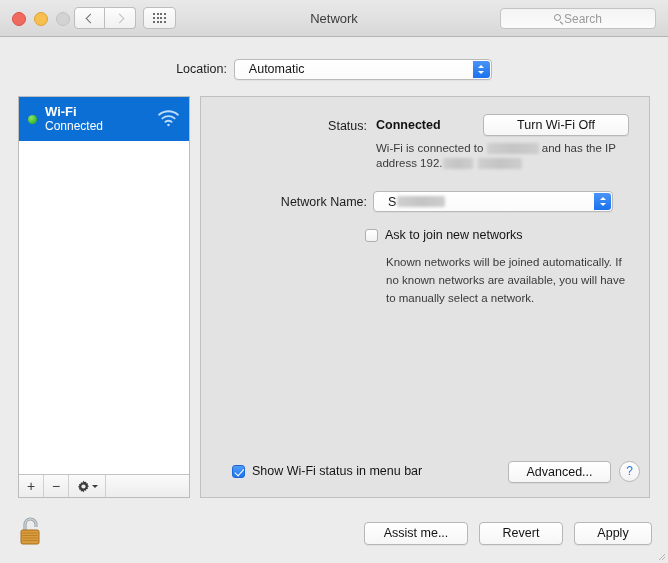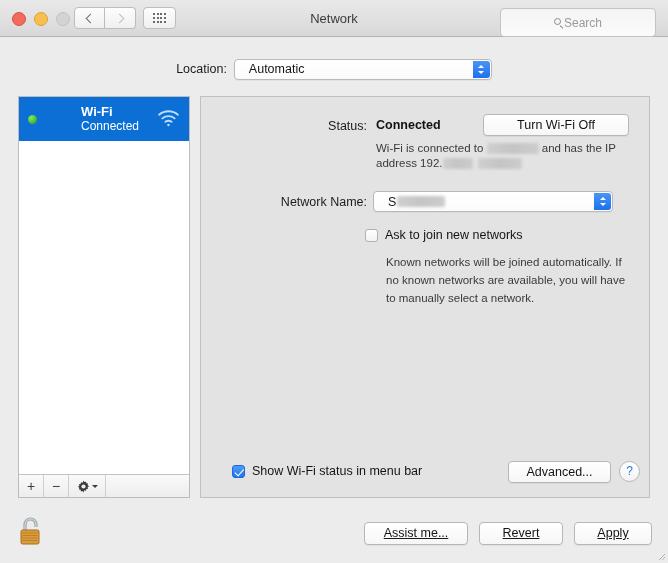--- a/index.html
+++ b/index.html
@@ -112,21 +112,21 @@
     text-align: center;
     font-size: 13px;
     color: #3b3b3b;
   }
 
   .searchbox {
     position: absolute;
     top: 8px;
     right: 12px;
     width: 156px;
-    height: 29px;
+    height: 21px;
     background: linear-gradient(to bottom, #f4f4f4, #fbfbfb);
     border: 1px solid #c3c3c3;
     border-radius: 4px;
     box-sizing: border-box;
     display: flex;
     align-items: center;
     justify-content: center;
   }
   .search-ico {
     width: 10px;
@@ -235,21 +235,21 @@
     padding-left: 9px;
     box-sizing: border-box;
   }
   .dot {
     width: 9px; height: 9px;
     border-radius: 50%;
     background: radial-gradient(circle at 35% 32%, #8ee66a, #39b52a 70%, #2f9c22);
     flex: 0 0 auto;
     margin-right: 8px;
   }
-  .service-text { display: flex; flex-direction: column; line-height: 1.15; margin-left: 36px; }
+  .service-text { display: flex; flex-direction: column; line-height: 1.15; }
   .service-name {
     color: #ffffff;
     font-size: 13px;
     font-weight: bold;
   }
   .service-status {
     color: #ffffff;
     font-size: 12px;
   }
   .wifi-ico {
@@ -461,21 +461,20 @@
   }
   .lock-ico { width: 26px; height: 32px; display: block; }
   .lock-text { font-size: 12px; color: #2b2b2b; }
 
   .footer-buttons {
     position: absolute;
     right: 16px;
     bottom: 18px;
     display: flex;
     gap: 11px;
-    text-decoration: underline;
   }
   .footer-buttons .btn { height: 23px; line-height: 21px; }
   #assist-button  { width: 104px; }
   #revert-button  { width: 84px; }
   #apply-button   { width: 78px; }
 
   .resize-grip {
     position: absolute;
     right: 2px;
     bottom: 2px;

